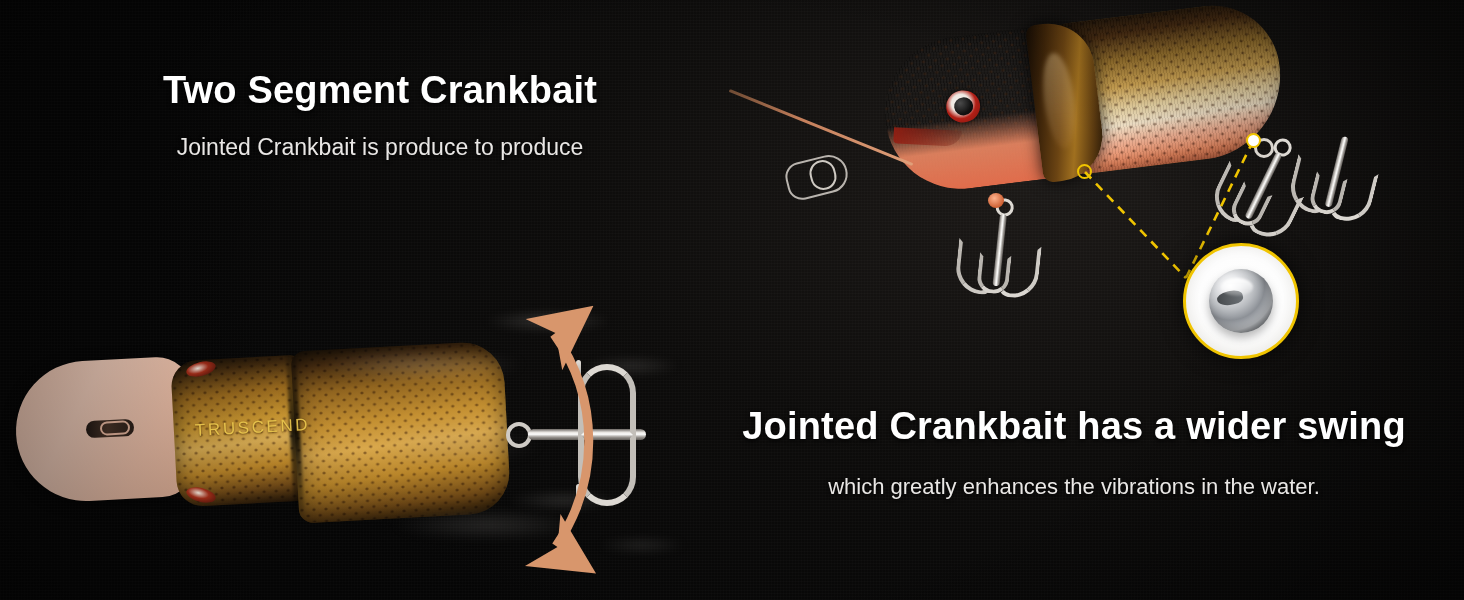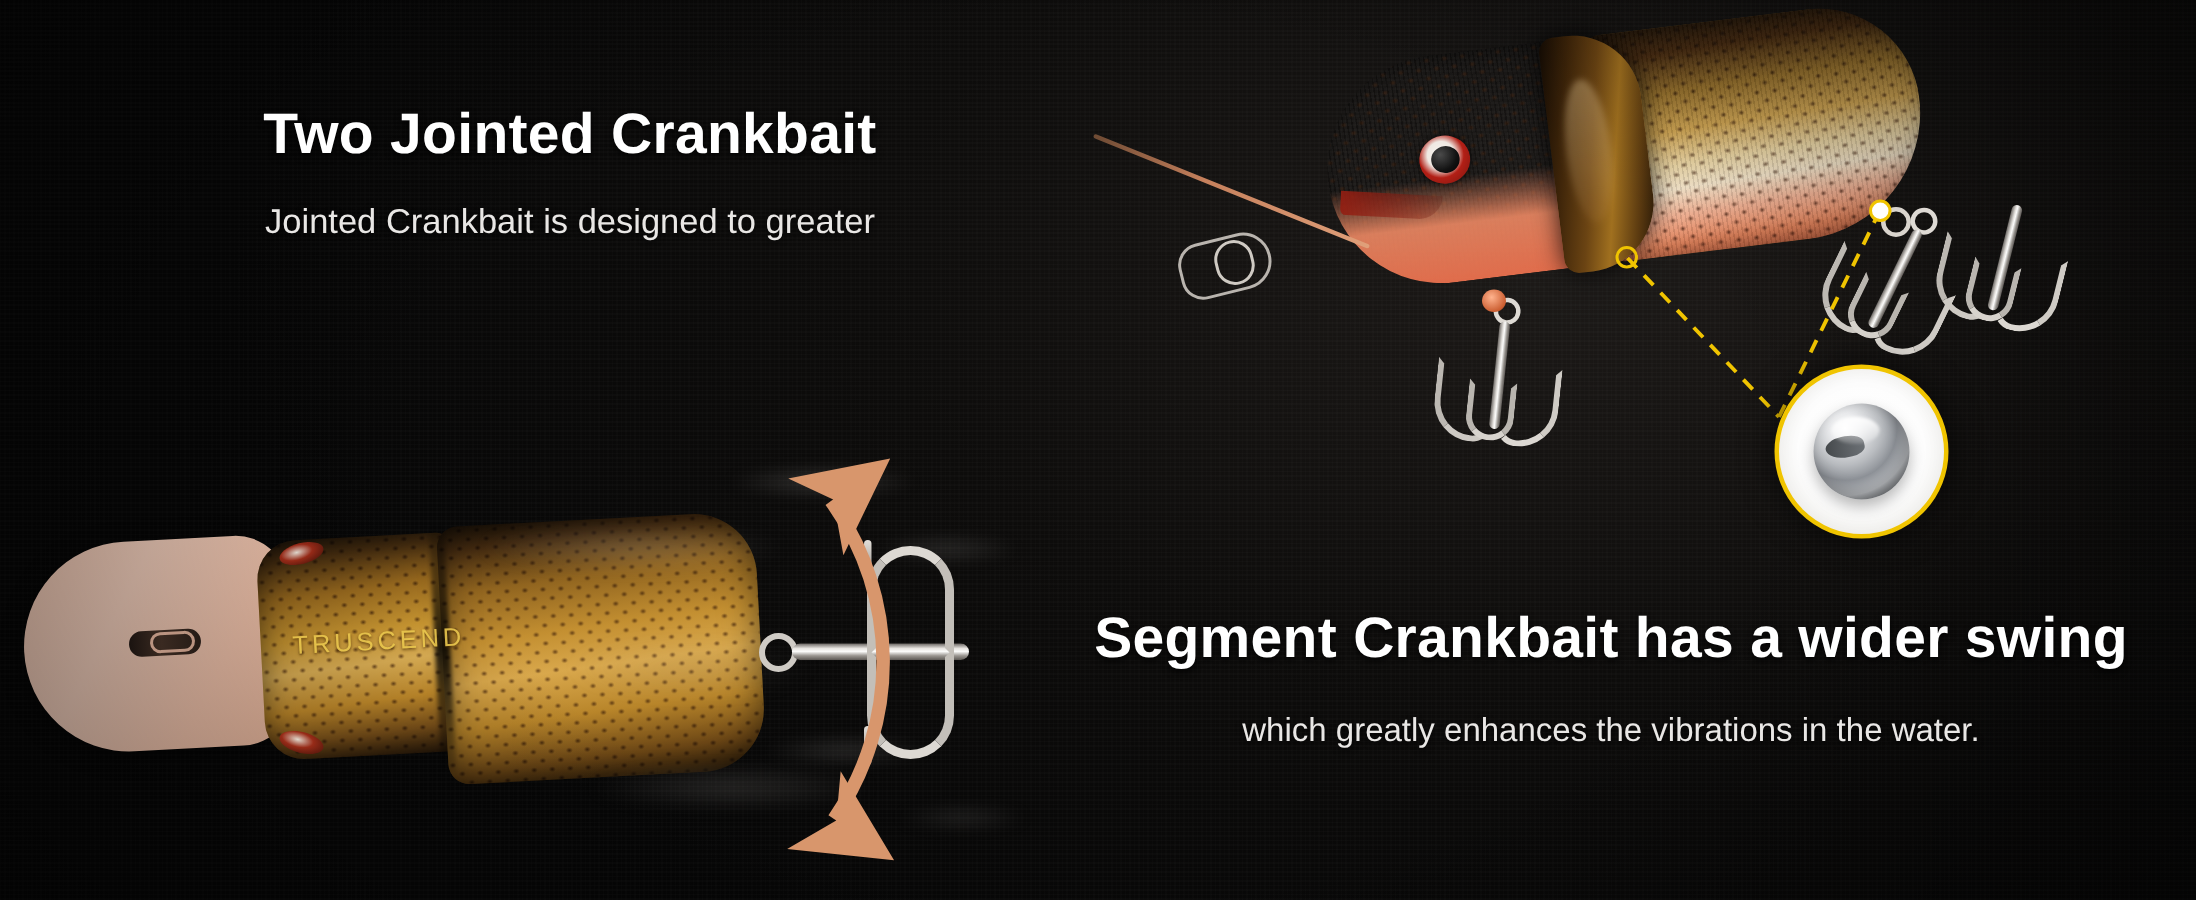--- a/index.html
+++ b/index.html
@@ -456,24 +456,24 @@
       <marker id="arrowDn" markerWidth="7" markerHeight="7" refX="3.2" refY="5.4" orient="auto">
         <path d="M3.2,0 L7,7 L3.2,5.2 L0,7 Z" fill="#d8966c"></path>
       </marker>
     </defs>
     <path d="M58,44 C104,108 104,192 60,256" fill="none" stroke="#d8966c" stroke-width="9" stroke-linecap="butt" marker-start="url(#arrowUp)" marker-end="url(#arrowDn)"></path>
   </svg>
 
   <div class="vignette"></div>
 
   <div class="txt-block tb-topleft">
-    <div class="headline">Two Jointed Crankbait</div>
+    <div class="headline">Two Segment Crankbait</div>
     <div class="subline">
-      <div>Jointed Crankbait is designed to greater</div>
+      <div>Jointed Crankbait is produce to produce</div>
     </div>
   </div>
 
   <div class="txt-block tb-botright">
-    <div class="headline headline-lg">Segment Crankbait has a wider swing</div>
+    <div class="headline headline-lg">Jointed Crankbait has a wider swing</div>
     <div class="subline subline-single">which greatly enhances the vibrations in the water.</div>
   </div>
 
 </div>
 
 </body></html>

